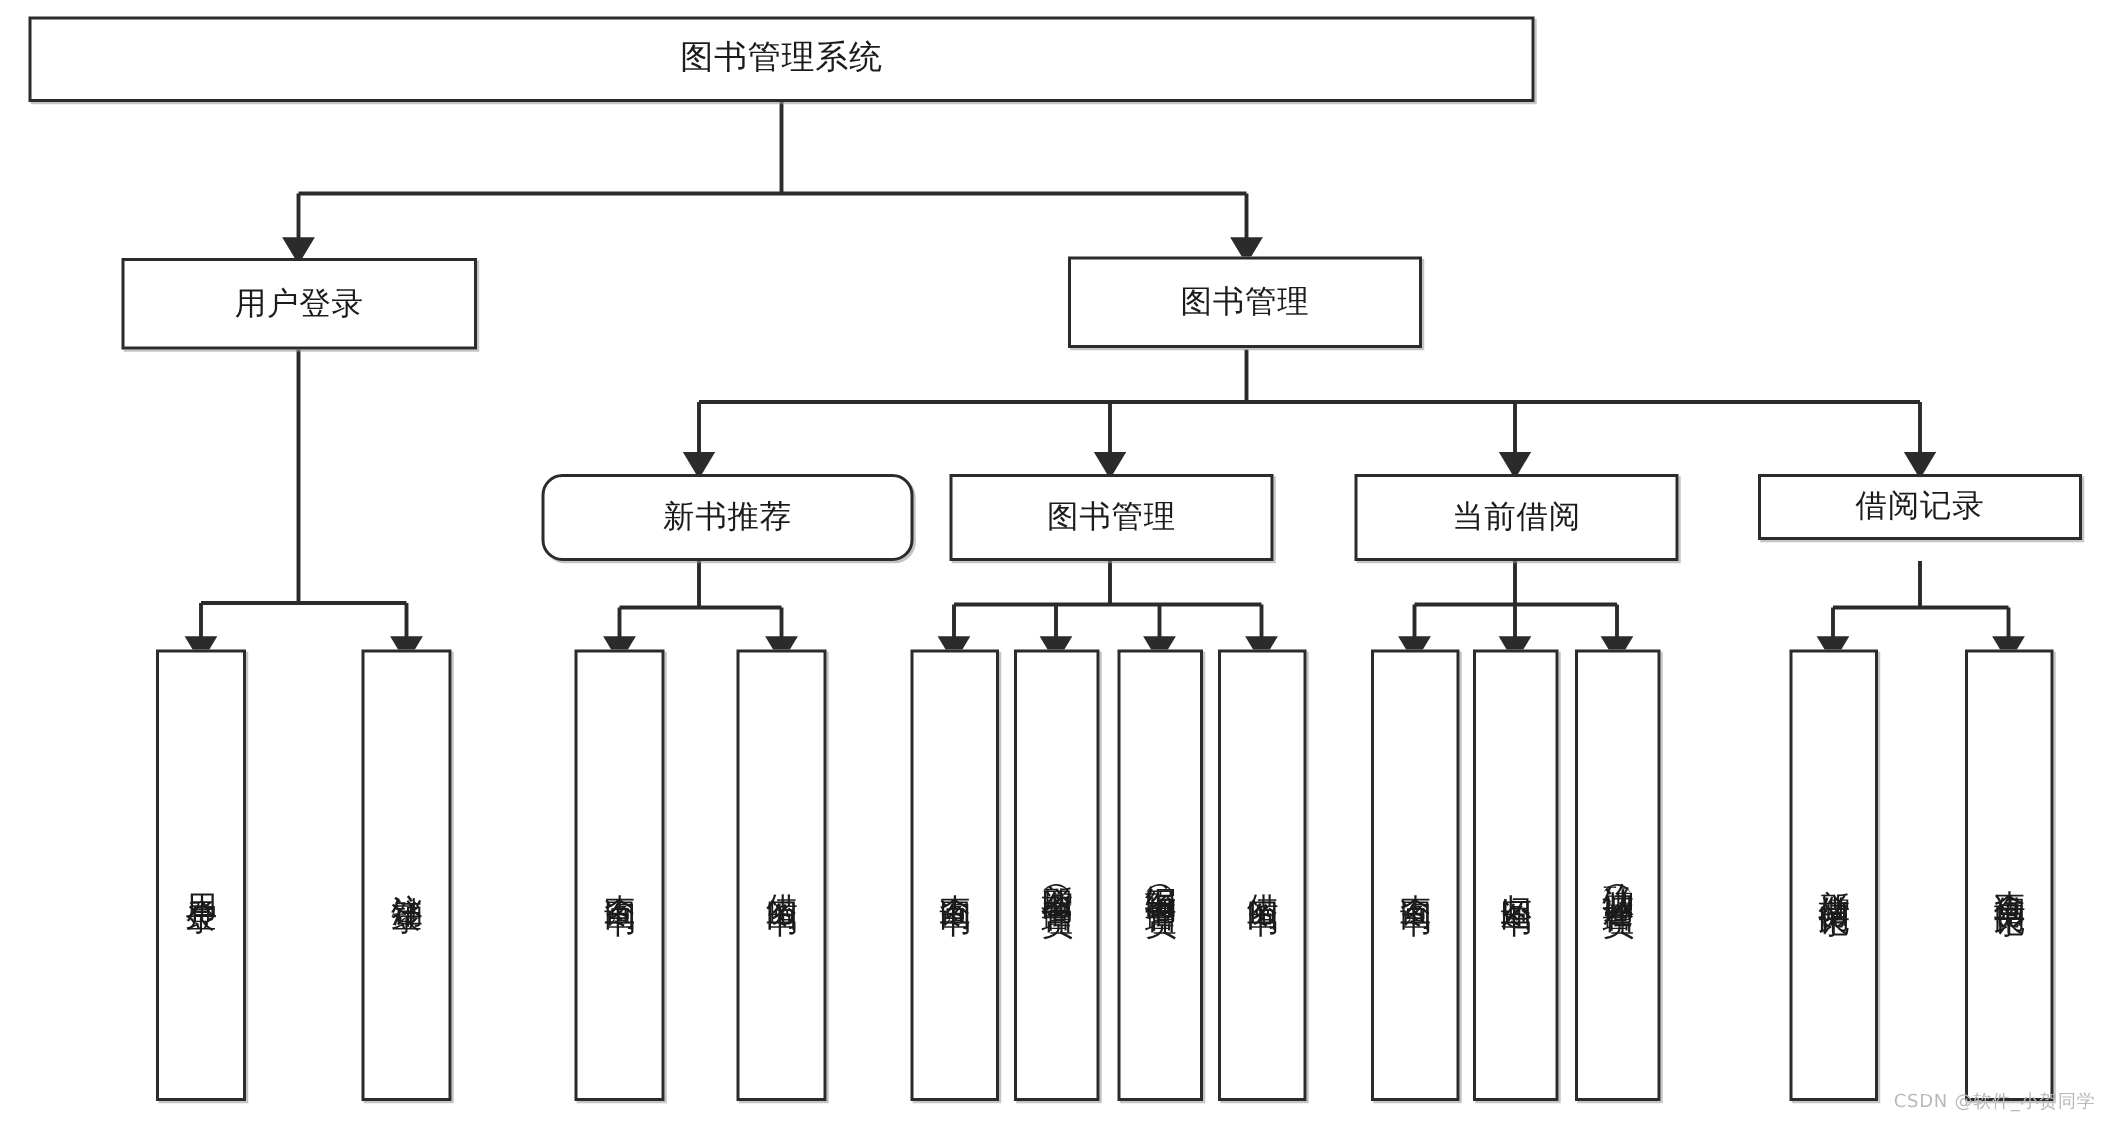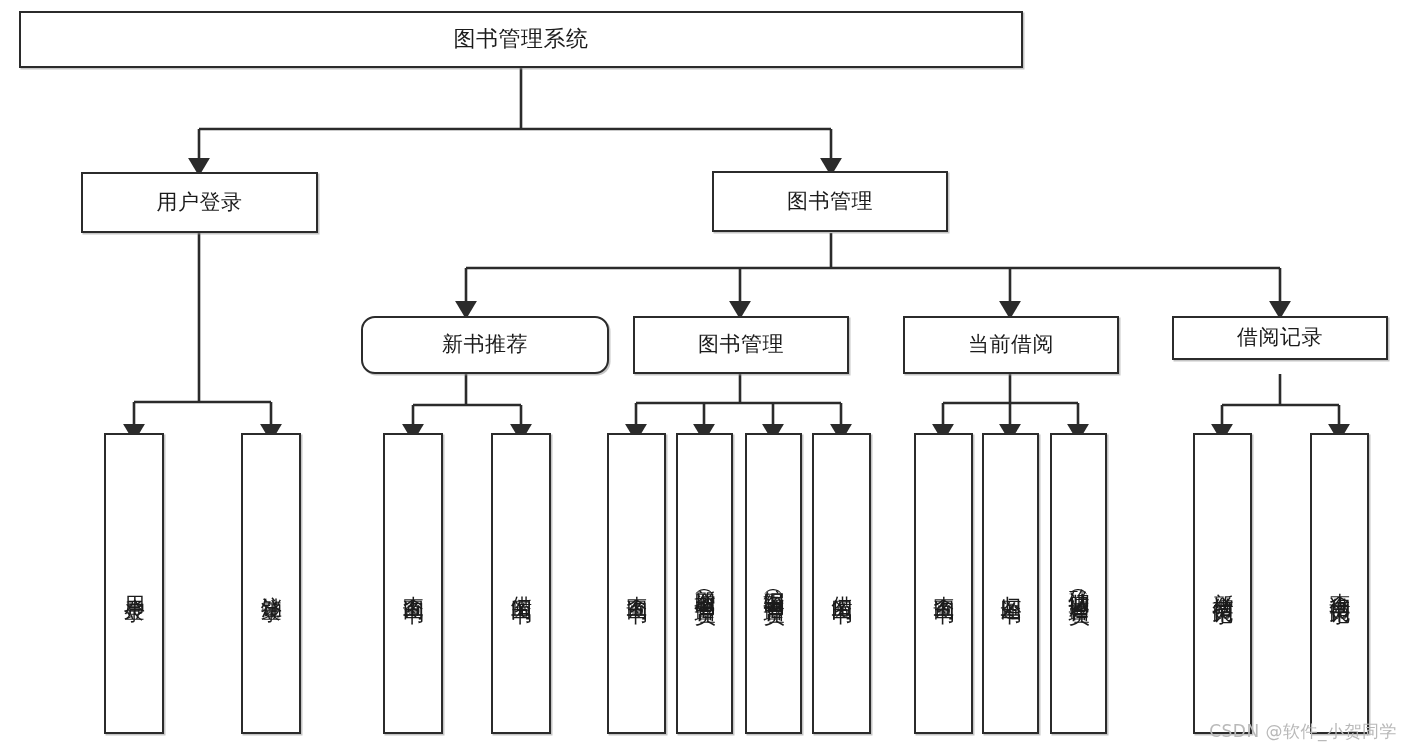--- a/index.html
+++ b/index.html
@@ -58,21 +58,21 @@
     text-orientation: upright;
     font-size: 21px;
     line-height: 1.18;
     letter-spacing: 2.5px;
     white-space: nowrap;
   }
   #watermark {
     position: absolute;
     right: 8px;
     bottom: 4px;
-    font-size: 17px;
+    font-size: 12px;
     color: #b9b9b9;
     letter-spacing: 0.5px;
     white-space: nowrap;
     user-select: none;
   }
 </style>
 </head>
 <body>
 
 <div id="canvas">

